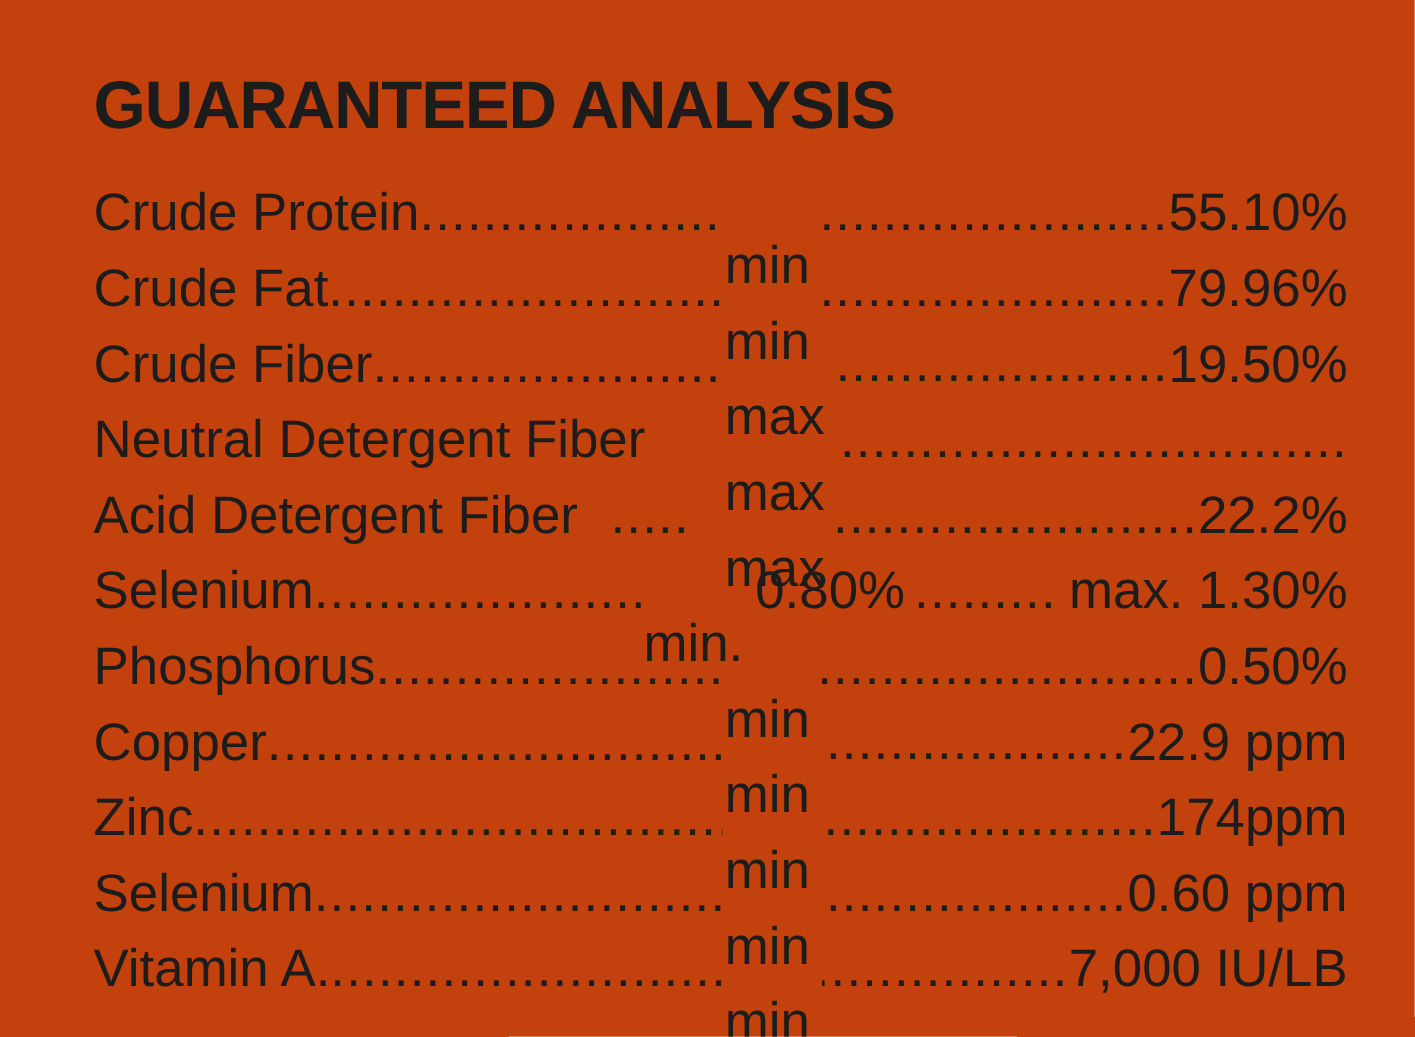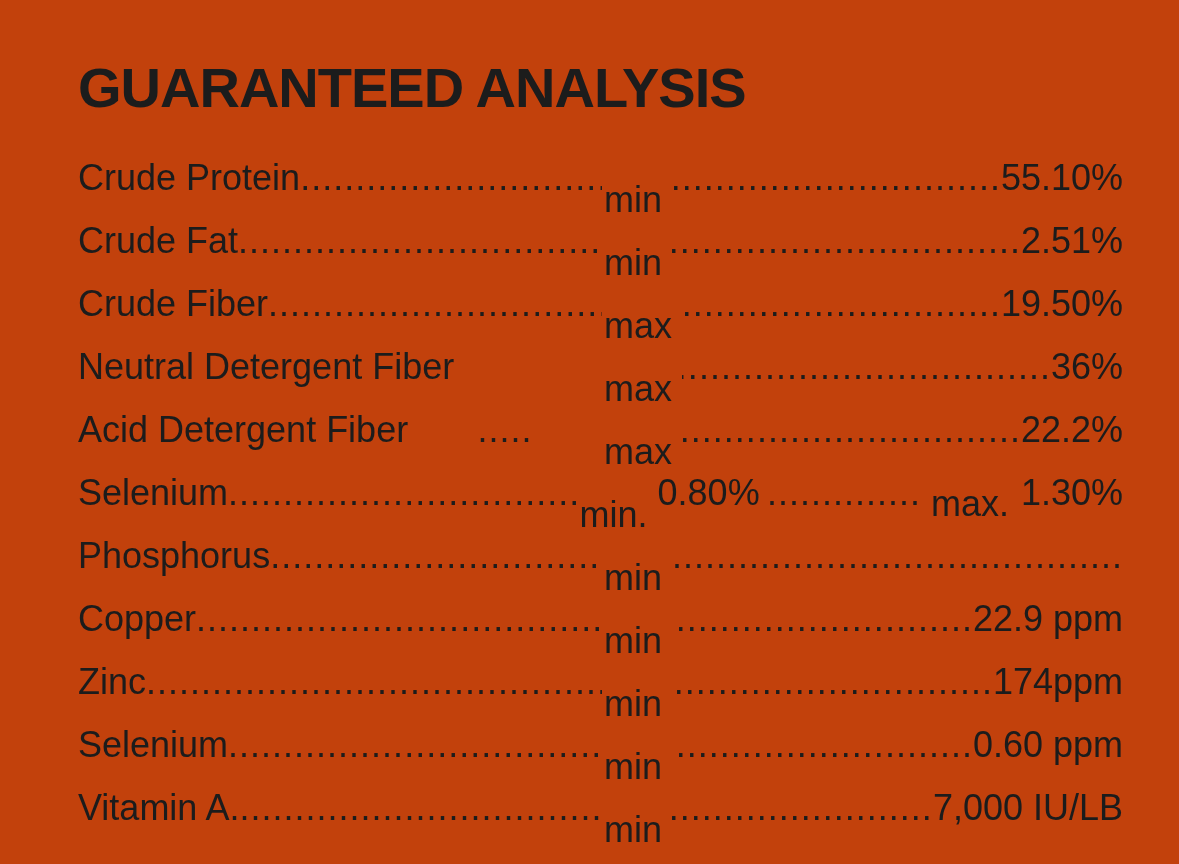--- a/index.html
+++ b/index.html
@@ -22,24 +22,24 @@
     font-size: 56px;
     font-weight: bold;
     letter-spacing: -1px;
     line-height: 64px;
     margin: 0 0 26px 0;
     color: #1c1c1c;
   }
   .rows { width: 100%; }
   .row {
     display: flex;
-    align-items: center;
+    align-items: flex-start;
     height: 63px;
     line-height: 63px;
-    font-size: 36px;
+    font-size: 44px;
     white-space: nowrap;
   }
   .left {
     display: flex;
     width: 524px;
     flex: 0 0 524px;
     min-width: 0;
     align-items: baseline;
   }
   .name {
@@ -61,21 +61,21 @@
     margin-top: 44px;
   }
   .value {
     flex: 0 0 auto;
     text-align: right;
   }
   
   .row.dual .l1 { flex: 2 1 0; }
   .row.dual .l2 { flex: 0.9 1 0; }
   .row.dual .midval { flex: 0 0 auto; padding-right: 4px; }
-  .row.dual .qual2 { flex: 0 0 auto; padding: 0 4px 0 10px; margin-top: 22px; }
+  .row.dual .qual2 { flex: 0 0 auto; padding: 0 4px 0 10px; }
   .row.dual .value { padding-left: 8px; }
 </style>
 </head>
 <body>
 
 <div class="page">
 
   <h1 class="title">GUARANTEED ANALYSIS</h1>
 
   <div class="rows">
@@ -90,41 +90,40 @@
       <span class="value">55.10%</span>
     </div>
 
     <div class="row">
       <div class="left">
         <span class="name">Crude Fat</span>
         <span class="leader l1">................................................</span>
       </div>
       <span class="qual">min</span>
       <span class="leader l2">................................................</span>
-      <span class="value">2.51%</span>
+      <span class="value">79.96%</span>
     </div>
 
     <div class="row">
       <div class="left">
         <span class="name">Crude Fiber</span>
         <span class="leader l1">................................................</span>
       </div>
       <span class="qual">max</span>
       <span class="leader l2">................................................</span>
       <span class="value">19.50%</span>
     </div>
 
     <div class="row">
       <div class="left">
         <span class="name">Neutral Detergent Fiber</span>
         <span class="leader l1"></span>
       </div>
       <span class="qual">max</span>
       <span class="leader l2">................................................</span>
-      <span class="value">36%</span>
     </div>
 
     <div class="row">
       <div class="left">
         <span class="name">Acid Detergent Fiber</span>
         <span class="leader l1 center">.....</span>
       </div>
       <span class="qual">max</span>
       <span class="leader l2">................................................</span>
       <span class="value">22.2%</span>
@@ -140,20 +139,21 @@
       <span class="value">1.30%</span>
     </div>
 
     <div class="row">
       <div class="left">
         <span class="name">Phosphorus</span>
         <span class="leader l1">................................................</span>
       </div>
       <span class="qual">min</span>
       <span class="leader l2">................................................</span>
+      <span class="value">0.50%</span>
     </div>
 
     <div class="row">
       <div class="left">
         <span class="name">Copper</span>
         <span class="leader l1">................................................</span>
       </div>
       <span class="qual">min</span>
       <span class="leader l2">................................................</span>
       <span class="value">22.9 ppm</span>

